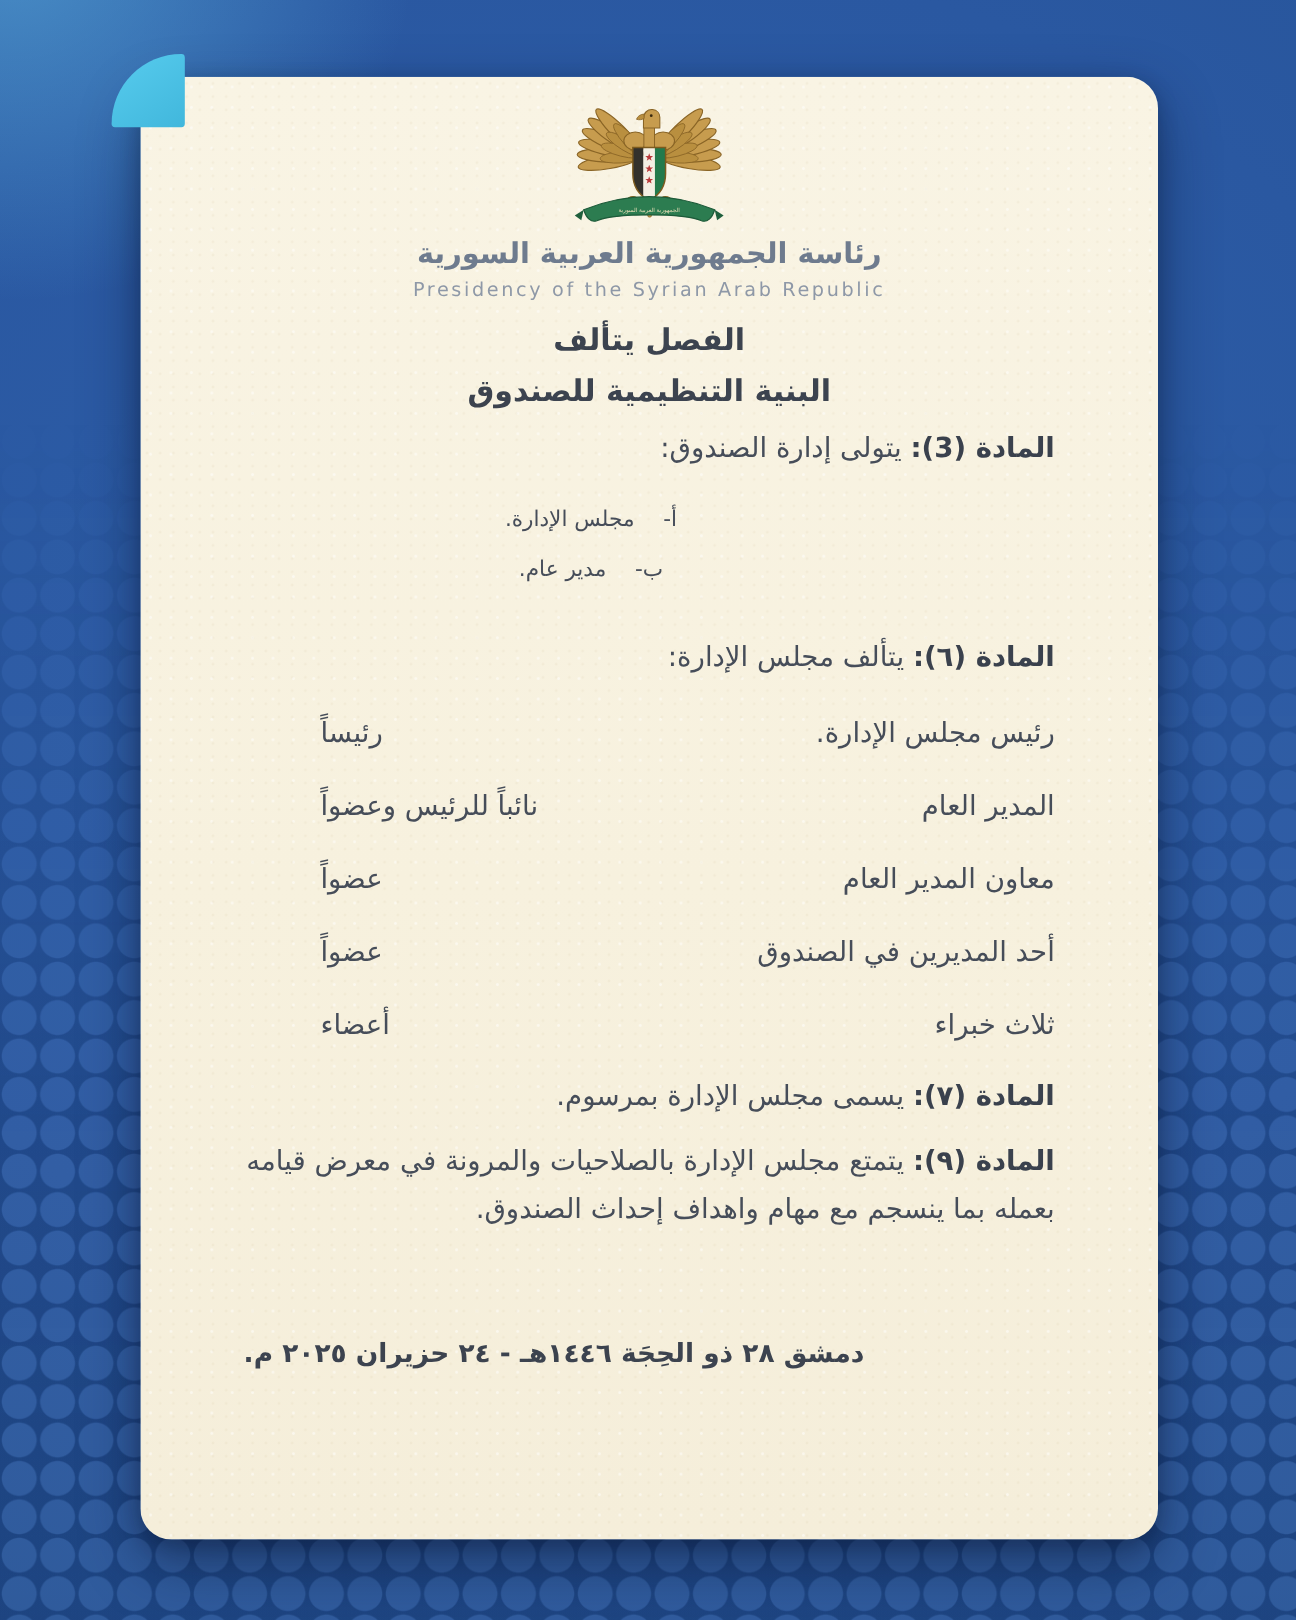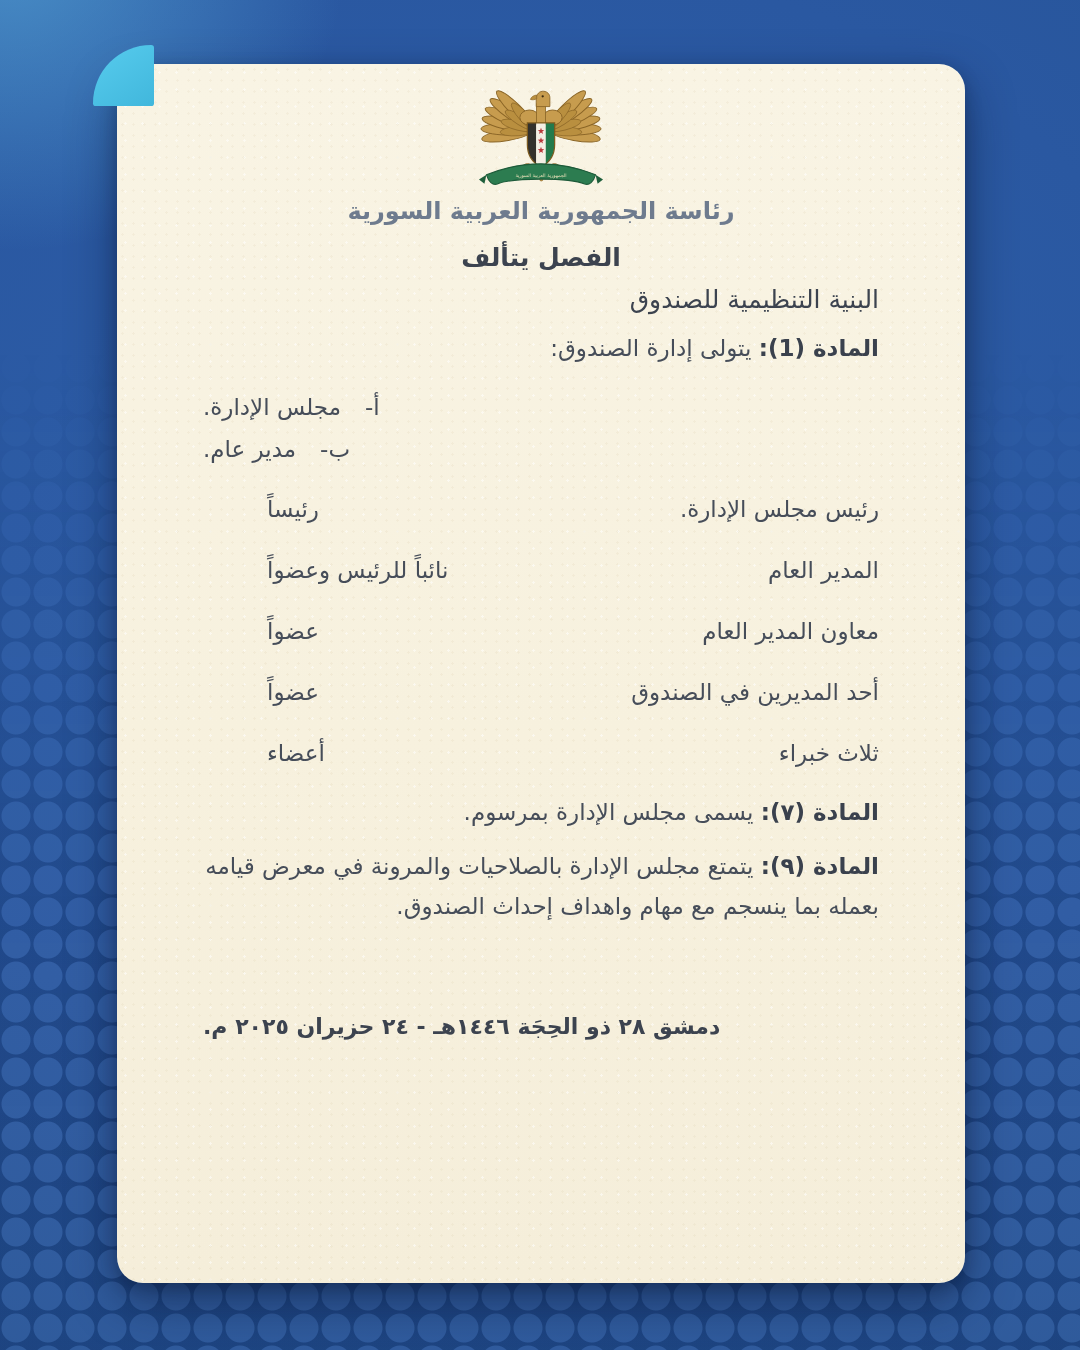--- a/index.html
+++ b/index.html
@@ -82,41 +82,40 @@
   .chapter-title {
     margin-top: 16px;
     font-size: 25px;
     font-weight: bold;
     line-height: 32px;
     color: #3c434f;
   }
   .chapter-subtitle {
     margin-top: 10px;
     font-size: 25px;
-    font-weight: normal;
+    font-weight: bold;
     line-height: 32px;
     color: #3c434f;
-    text-align: right;
   }
   .article {
     text-align: right;
     font-size: 23px;
     line-height: 40px;
     color: #464d59;
   }
   .article .article-label { font-weight: bold; color: #3a414d; }
   .article.a5 { margin-top: 14px; line-height: 36px; }
   .article.a6 { margin-top: 40px; line-height: 36px; }
   .article.a7 { margin-top: 26px; line-height: 36px; }
   .article.a8 { margin-top: 20px; }
   .article.a9 { margin-top: 16px; }
   .list-item {
-    text-align: left;
+    text-align: center;
     margin-right: 97px;
-    font-size: 23px;
+    font-size: 18px;
     line-height: 30px;
     color: #464d59;
   }
   .list-item.first { margin-top: 26px; }
   .list-item.second { margin-top: 12px; }
   .list-item .item-marker { margin-left: 24px; }
   .board-row {
     display: flex;
     justify-content: space-between;
     align-items: baseline;
@@ -198,36 +197,41 @@
         <use href="#redStar" transform="translate(110,88)"></use>
 
         <path d="M30,124 L19,131 L27,137 Z" fill="#1f5f3c"></path>
         <path d="M190,124 L201,131 L193,137 Z" fill="#1f5f3c"></path>
         <path d="M30,124 C60,112 85,108 110,108 C135,108 160,112 190,124 C187,134 181,140 174,137.5 C152,128 68,128 46,137.5 C39,140 33,134 30,124 Z" fill="#2c7c50" stroke="#1d5a39" stroke-width="1.5"></path>
         <text x="110" y="127" font-size="7" fill="#eadfb8" text-anchor="middle">الجمهورية العربية السورية</text>
       </svg>
     </div>
 
     <div class="org-ar">رئاسة الجمهورية العربية السورية</div>
+    <div class="org-en">Presidency of the Syrian Arab Republic</div>
 
     <div class="chapter-title">الفصل يتألف</div>
     <div class="chapter-subtitle">البنية التنظيمية للصندوق</div>
 
     <div class="article a5">
-      <span class="article-label">المادة (1):</span>
+      <span class="article-label">المادة (3):</span>
       <span>يتولى إدارة الصندوق:</span>
     </div>
 
     <div class="list-item first">
       <span class="item-marker">أ-</span><span>مجلس الإدارة.</span>
     </div>
     <div class="list-item second">
       <span class="item-marker">ب-</span><span>مدير عام.</span>
     </div>
 
+    <div class="article a6">
+      <span class="article-label">المادة (٦):</span>
+      <span>يتألف مجلس الإدارة:</span>
+    </div>
 
     <div class="board-row first">
       <span>رئيس مجلس الإدارة.</span>
       <span>رئيساً</span>
     </div>
     <div class="board-row">
       <span>المدير العام</span>
       <span>نائباً للرئيس وعضواً</span>
     </div>
     <div class="board-row">

